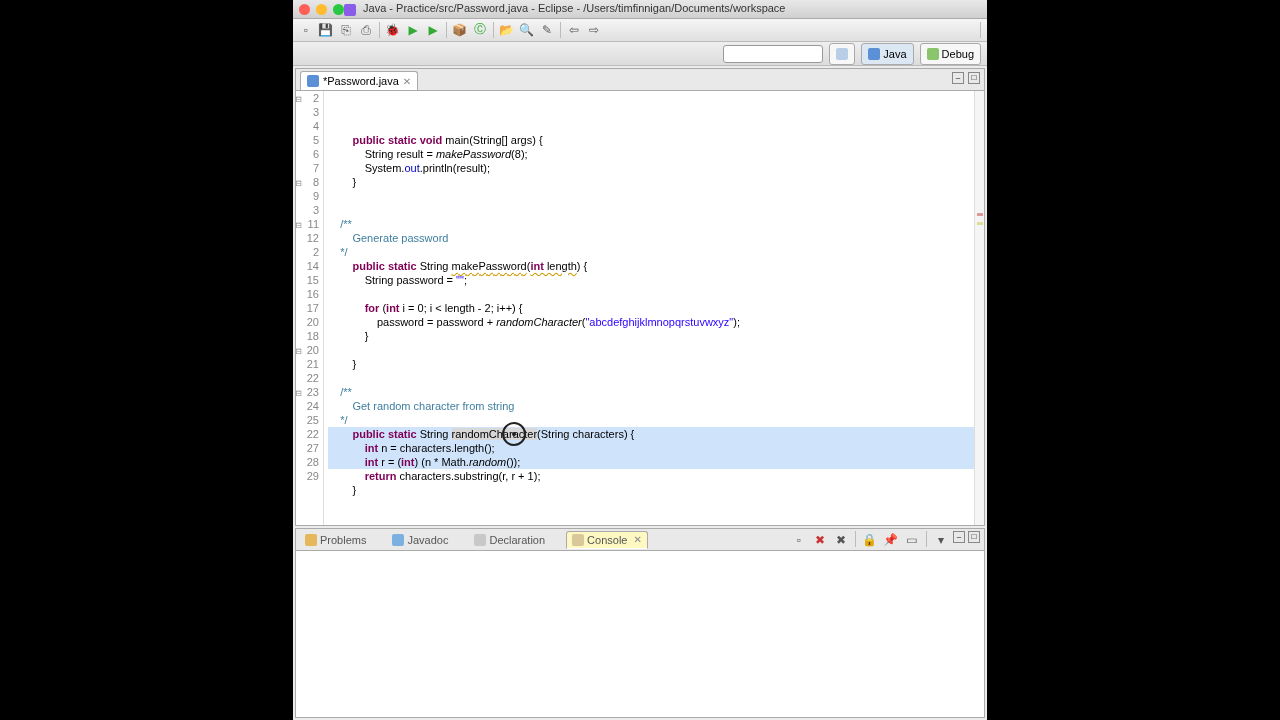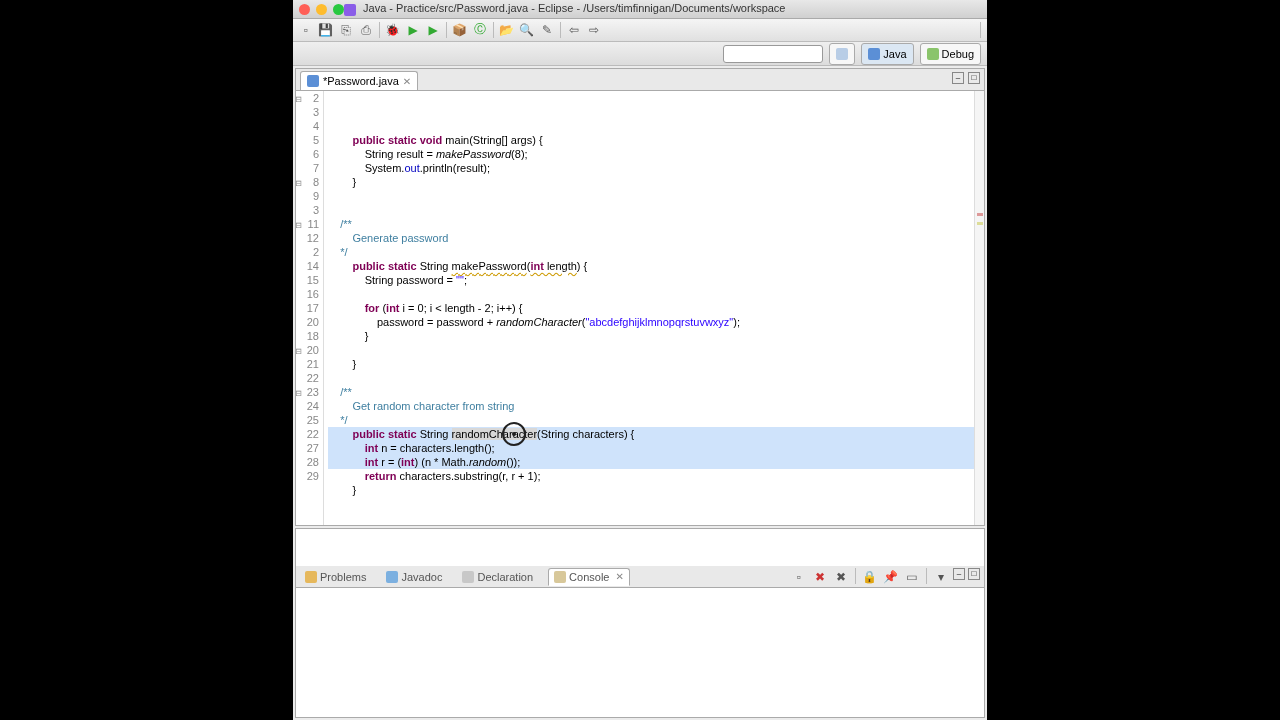--- a/index.html
+++ b/index.html
@@ -36,23 +36,23 @@
 .sel { background: #cfe3fb; }
 .kw { color: #7f0055; font-weight: bold; }
 .str { color: #2a00ff; }
 .com { color: #3f7fa0; }
 .fld { color: #0000c0; }
 .mth { font-style: italic; }
 .warn { text-decoration: underline wavy #c90; }
 .ruler { position: absolute; right: 0; top: 0; width: 10px; height: 100%; background: #f5f5f5; border-left: 1px solid #ddd; }
 .ruler .mark { position: absolute; right: 1px; width: 6px; height: 3px; }
 .bottom-panel { height: 200px; display: flex; flex-direction: column; border: 1px solid #aaa; margin: 0 2px 2px 2px; background: #fff; }
-.btabrow { height: 22px; background: #e9e9e9; display: flex; align-items: center; padding: 0 4px; gap: 10px; border-bottom: 1px solid #aaa; position: relative; margin-top: 37px; }
+.btabrow { height: 22px; background: #e9e9e9; display: flex; align-items: center; padding: 0 4px; gap: 16px; border-bottom: 1px solid #aaa; position: relative; }
 .btab { display: flex; align-items: center; gap: 3px; padding: 2px 5px; font-size: 11px; color: #555; cursor: pointer; }
-.btab.active { background: #ffffff; border: 1px solid #aaa; border-bottom: 1px solid #fff; border-radius: 3px 3px 0 0; justify-content: space-between; }
+.btab.active { background: #fef9c3; border: 1px solid #aaa; border-bottom: 1px solid #fff; border-radius: 3px 3px 0 0; justify-content: space-between; }
 .btab-icon { width: 12px; height: 12px; border-radius: 2px; }
 .btoolbar { position: absolute; right: 4px; display: flex; gap: 3px; }
 .console-head { padding: 2px 4px; color: #777; font-size: 10px; border-bottom: 1px dotted #ccc; }
 .console-body { flex: 1; background: #fff; }
 .cursor { position: absolute; width: 24px; height: 24px; border: 2px solid #222; border-radius: 50%; pointer-events: none; }
 .cursor::after { content: ""; position: absolute; left: 8px; top: 8px; width: 4px; height: 4px; background: #222; border-radius: 50%; }
 </style>
 </head>
 <body>
 

